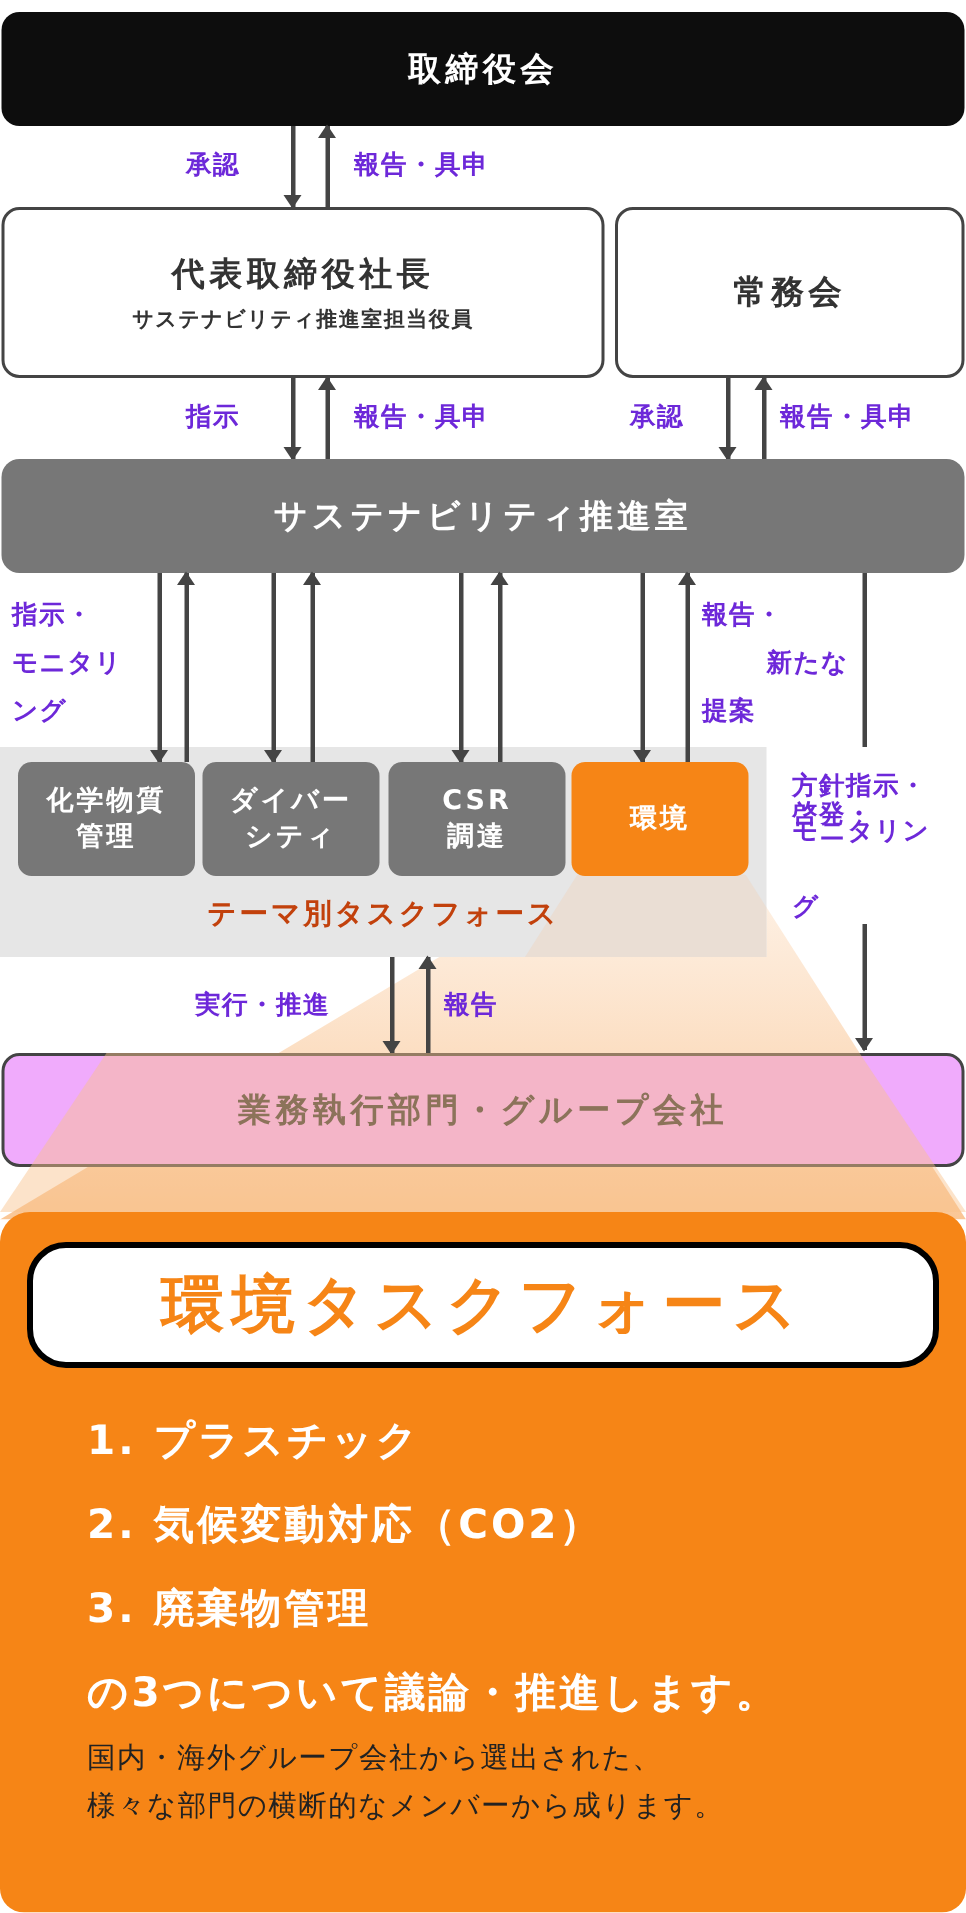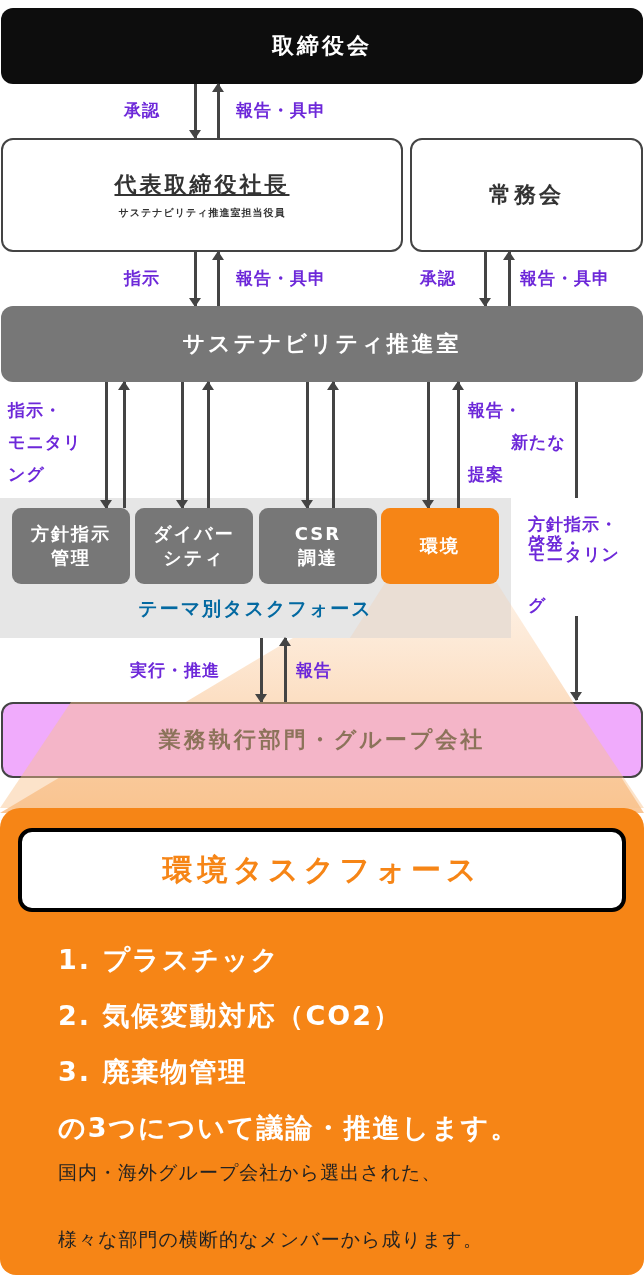--- a/index.html
+++ b/index.html
@@ -4,45 +4,45 @@
 <style>
   html, body { margin:0; padding:0; background:#ffffff; }
   body { width:644px; height:1275px; position:relative; overflow:hidden;
          font-family: "DejaVu Sans", "Liberation Sans", sans-serif; color:#333; }
   .abs { position:absolute; }
   .box { position:absolute; box-sizing:border-box; border-radius:12px;
          display:flex; flex-direction:column; align-items:center; justify-content:center; text-align:center; }
   .board { left:1px; top:8px; width:642px; height:76px; background:#0d0d0d; color:#fff;
            font-size:22px; font-weight:bold; letter-spacing:3px; }
   .president { left:1px; top:138px; width:402px; height:114px; background:#fff; border:2px solid #444; }
-  .president .l1 { font-size:22px; font-weight:bold; letter-spacing:3px; color:#333;text-decoration:underline; }
-  .president .l2 { font-size:10px; font-weight:bold; letter-spacing:1px; color:#333; margin-top:6px; }
+  .president .l1 { font-size:22px; font-weight:bold; letter-spacing:3px; color:#333; }
+  .president .l2 { font-size:14px; font-weight:bold; letter-spacing:1px; color:#333; margin-top:6px; }
   .exec { left:410px; top:138px; width:233px; height:114px; background:#fff; border:2px solid #444;
           font-size:22px; font-weight:bold; letter-spacing:3px; color:#333; }
   .office { left:1px; top:306px; width:642px; height:76px; background:#777; color:#fff;
             font-size:22px; font-weight:bold; letter-spacing:3px; }
   .tf-bg { left:0; top:498px; width:511px; height:140px; background:#e6e6e6; }
   .tf { top:508px; width:118px; height:76px; border-radius:9px; font-size:18px; font-weight:bold;
         letter-spacing:2px; color:#fff; background:#777; line-height:1.35; }
   .tf.env { background:#f68516; }
   .tf-caption { left:0; top:596px; width:511px; text-align:center; font-size:19px; font-weight:bold;
-                letter-spacing:2px; color:#0369a1;font-family:Liberation Serif, serif; }
+                letter-spacing:2px; color:#c2410c;font-family:Liberation Serif, serif; }
   .ops { left:1px; top:702px; width:642px; height:76px; background:#f0abfc; border:2px solid #444;
          font-size:22px; font-weight:bold; letter-spacing:3px; color:#333; }
   .label { position:absolute; font-size:17px; font-weight:bold; color:#6d28d9; letter-spacing:1px; line-height:32px; }
   .arrow { position:absolute; width:3px; background:#444; }
   .arrow.down::after { content:""; position:absolute; left:-5px; bottom:-1px; border-left:6.5px solid transparent;
                        border-right:6.5px solid transparent; border-top:9px solid #444; }
   .arrow.up::before { content:""; position:absolute; left:-5px; top:-1px; border-left:6.5px solid transparent;
                       border-right:6.5px solid transparent; border-bottom:9px solid #444; }
   .trap { left:0; top:583px; width:644px; height:230px; pointer-events:none; }
   .panel { left:0; top:808px; width:644px; height:467px; background:#f68516; border-radius:20px 20px 16px 16px; }
   .panel-title { left:18px; top:828px; width:608px; height:84px; box-sizing:border-box; background:#fff;
-                 border:4px solid #000; border-radius:14px; display:flex; align-items:center; justify-content:center;
-                 font-size:30px; font-weight:bold; color:#f68516; letter-spacing:5px; }
+                 border:4px solid #000; border-radius:26px; display:flex; align-items:center; justify-content:center;
+                 font-size:42px; font-weight:bold; color:#f68516; letter-spacing:5px; }
   .topic { position:absolute; left:58px; font-size:27px; font-weight:bold; color:#fff; letter-spacing:2px; }
   .desc { position:absolute; left:58px; font-size:19px; color:#222; letter-spacing:1px; line-height:32px; }
 </style>
 </head>
 <body>
 
 <div class="box board">
   <span>取締役会</span>
 </div>
 
@@ -107,21 +107,21 @@
 <div class="label" style="left:468px;top:458px;">提案</div>
 
 <div class="arrow" style="left:575px;top:382px;height:116px;"></div>
 <div class="label" style="left:528px;top:508px;text-align:right;">方針指示・</div>
 <div class="label" style="left:528px;top:527px;">啓発・</div>
 <div class="label" style="left:528px;top:538px;">モニタリン</div>
 <div class="label" style="left:528px;top:589px;">グ</div>
 <div class="arrow down" style="left:575px;top:616px;height:84px;"></div>
 
 <div class="box tf" style="left:12px;">
-  <span>方針指示</span>
+  <span>化学物質</span>
   <span>管理</span>
 </div>
 <div class="box tf" style="left:135px;">
   <span>ダイバー</span>
   <span>シティ</span>
 </div>
 <div class="box tf" style="left:259px;">
   <span>CSR</span>
   <span>調達</span>
 </div>
@@ -145,13 +145,13 @@
 
 <div class="abs panel"></div>
 <div class="abs panel-title">環境タスクフォース</div>
 
 <div class="topic" style="top:942px;">1. プラスチック</div>
 <div class="topic" style="top:998px;">2. 気候変動対応（CO2）</div>
 <div class="topic" style="top:1054px;">3. 廃棄物管理</div>
 <div class="topic" style="top:1110px;">の3つについて議論・推進します。</div>
 
 <div class="desc" style="top:1156px;">国内・海外グループ会社から選出された、</div>
-<div class="desc" style="top:1188px;margin-top:35px;">様々な部門の横断的なメンバーから成ります。</div>
+<div class="desc" style="top:1188px;">様々な部門の横断的なメンバーから成ります。</div>
 
 </body></html>

